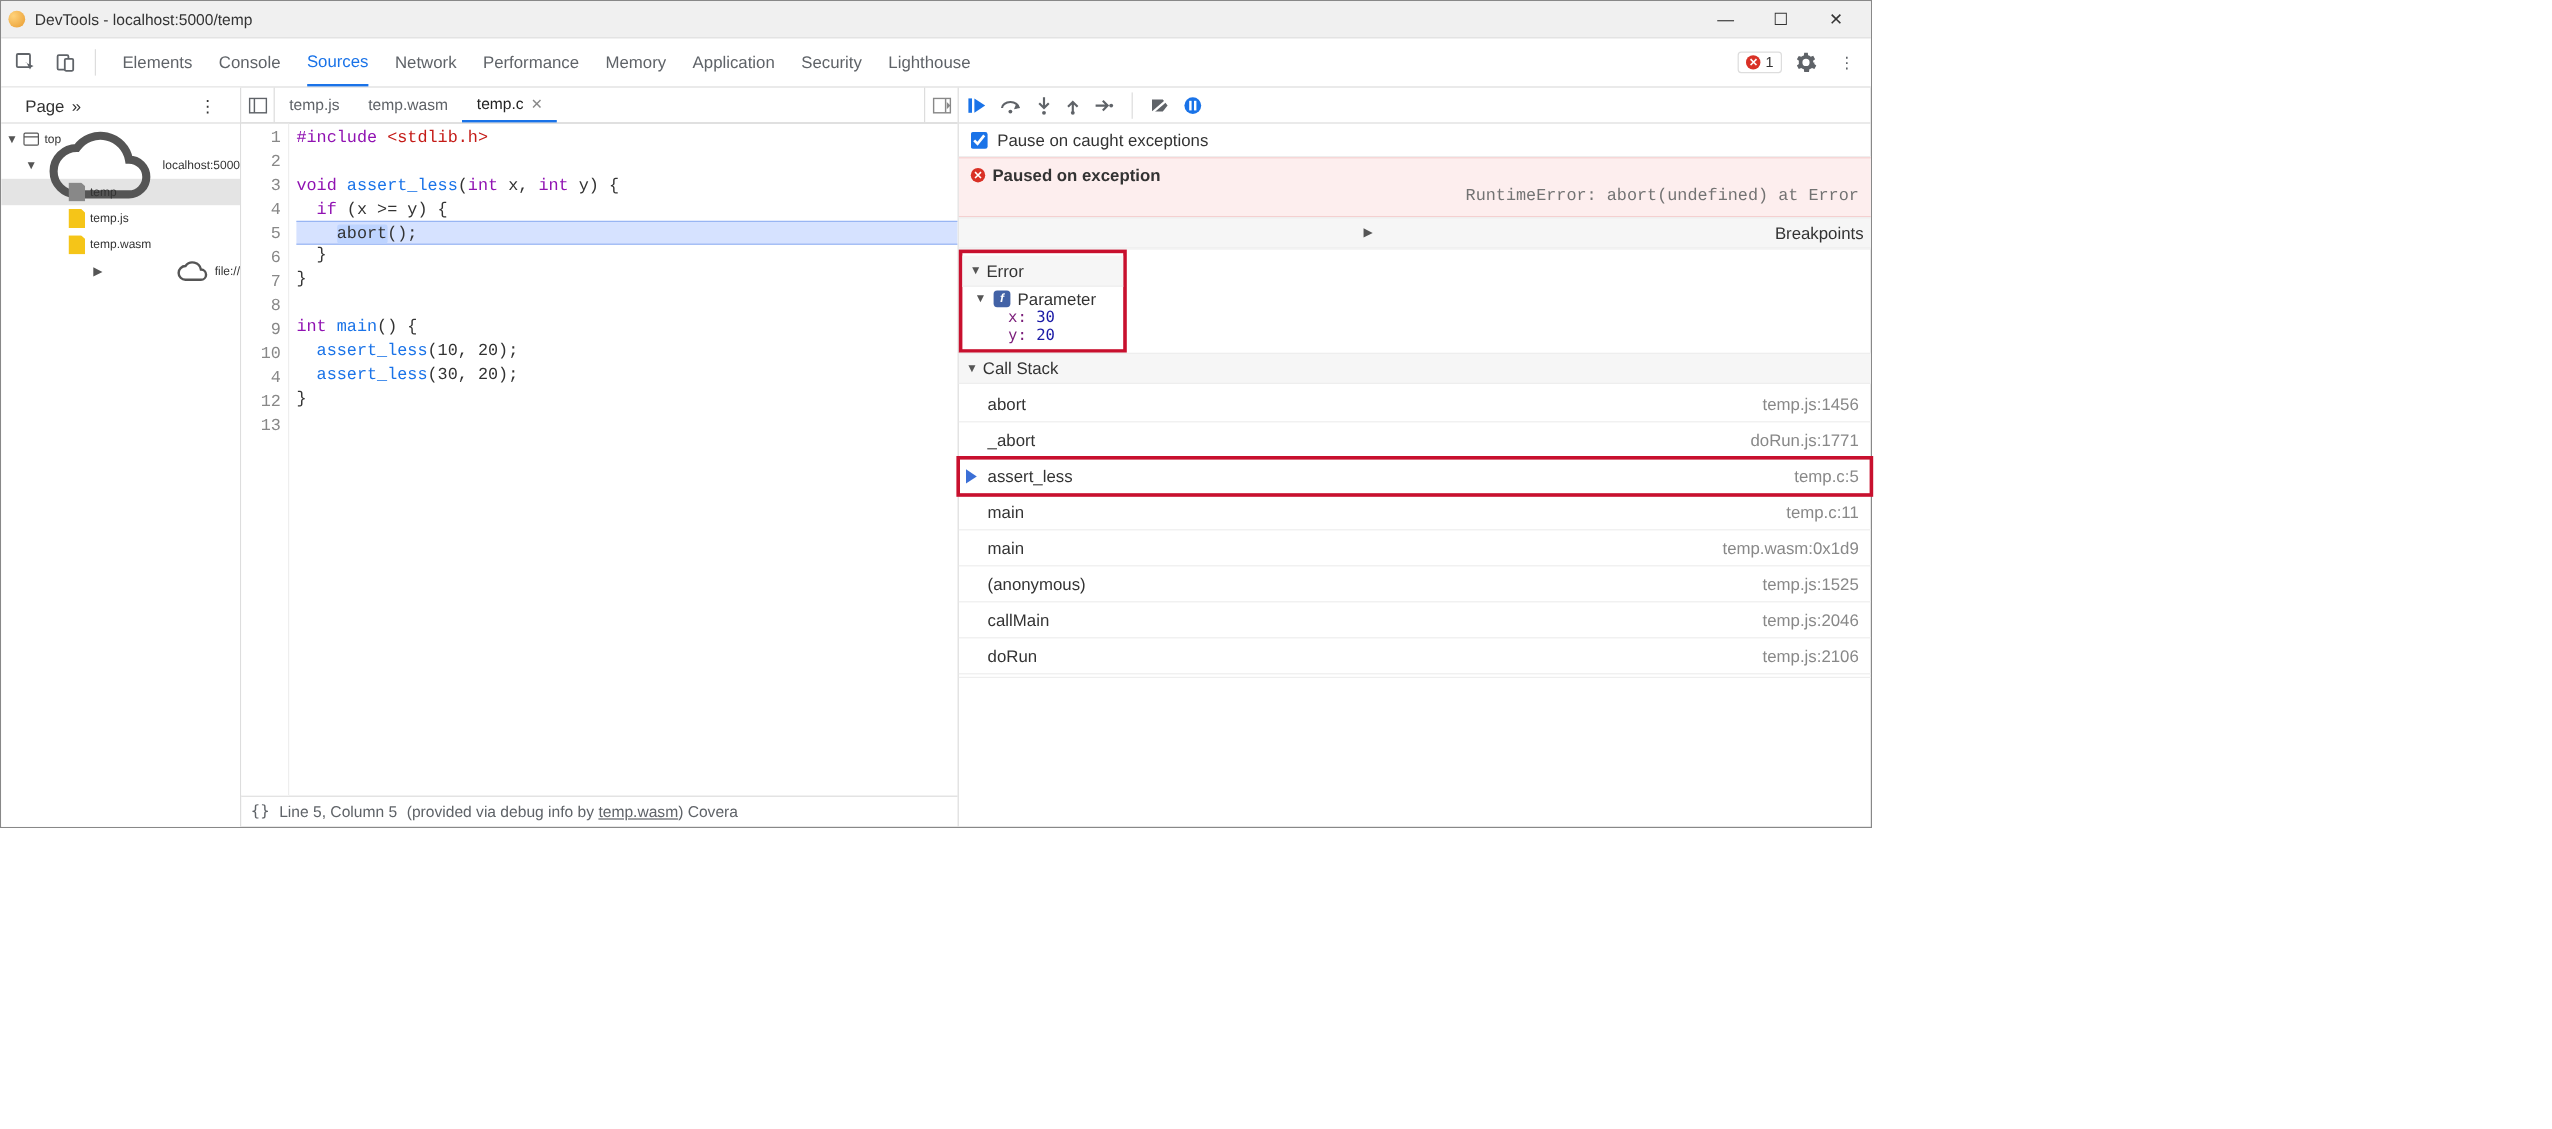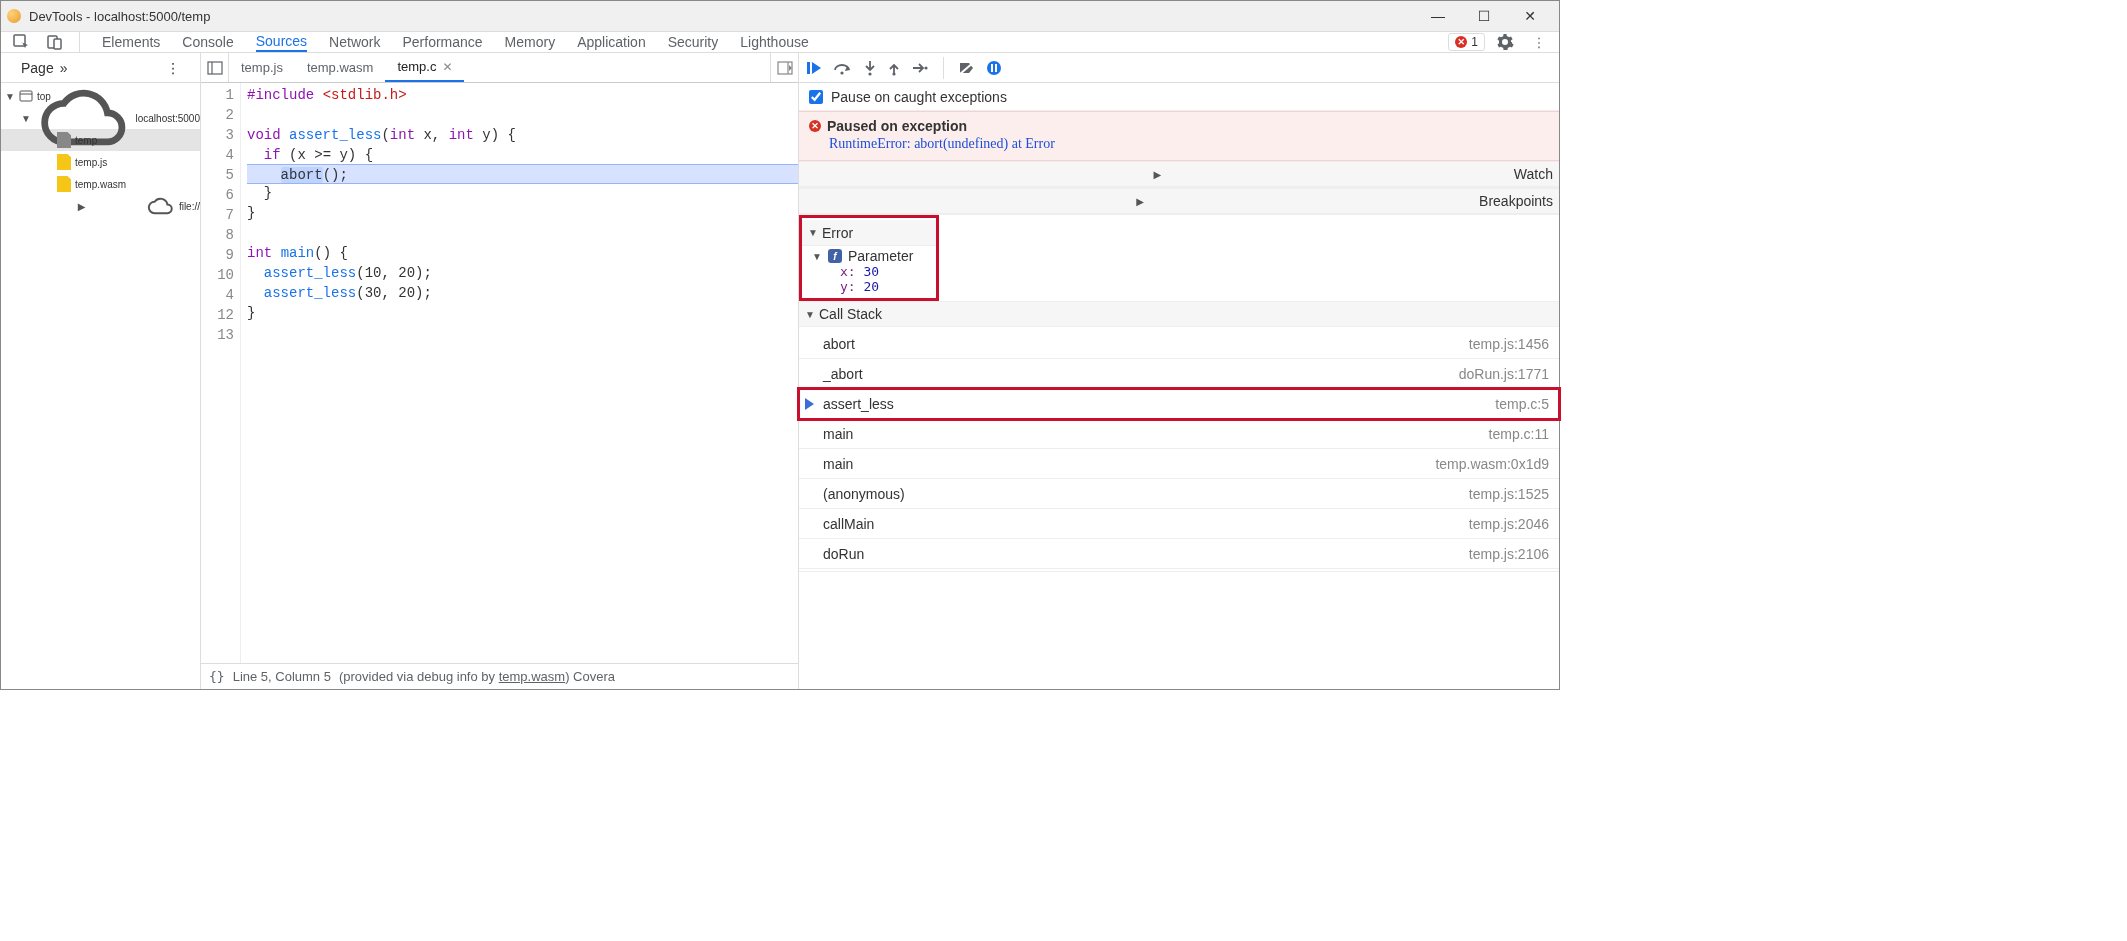--- a/index.html
+++ b/index.html
@@ -2,21 +2,21 @@
 <html><head>
 <meta charset="utf-8">
 <style>
 * { box-sizing: border-box; margin: 0; padding: 0; }
 body { font-family: "Segoe UI", Arial, sans-serif; font-size: 13px; color: #333; background: #fff; overflow: hidden; }
 .window { border: 1px solid #888; width: 1560px; height: 690px; display: flex; flex-direction: column; }
 .titlebar { height: 30px; background: #f0f0f0; display: flex; align-items: center; padding: 0 6px; font-size: 13px; color: #333; }
 .titlebar .orb { width: 14px; height: 14px; border-radius: 50%; background: radial-gradient(circle at 30% 30%, #ffd27a, #e89b2f); margin-right: 8px; }
 .titlebar .spacer { flex: 1; }
 .winbtn { width: 46px; height: 30px; display: flex; align-items: center; justify-content: center; font-size: 14px; color: #333; }
-.toolbar { height: 22px; border-top: 1px solid #ddd; border-bottom: 1px solid #ddd; display: flex; align-items: center; padding: 0 6px; gap: 6px; background: #fff; }
+.toolbar { height: 42px; border-top: 1px solid #ddd; border-bottom: 1px solid #ddd; display: flex; align-items: center; padding: 0 6px; gap: 6px; background: #fff; }
 .icon-btn { width: 28px; height: 28px; display: flex; align-items: center; justify-content: center; color: #5f6368; }
 .vsep { width: 1px; height: 22px; background: #ddd; margin: 0 4px; }
 .tabs { display: flex; gap: 22px; padding-left: 12px; font-size: 14px; color: #5f6368; align-items: center; height: 100%; }
 .tab { cursor: default; height: 100%; display: flex; align-items: center; }
 .tab.active { color: #1a73e8; border-bottom: 2px solid #1a73e8; }
 .toolbar-right { margin-left: auto; display: flex; align-items: center; gap: 6px; }
 .error-pill { display: flex; align-items: center; gap: 4px; border: 1px solid #ddd; border-radius: 3px; padding: 1px 6px; font-size: 12px; }
 .redcirc { width: 12px; height: 12px; border-radius: 50%; background: #d93025; color: #fff; font-size: 9px; display: flex; align-items: center; justify-content: center; font-weight: bold; }
 .main { flex: 1; display: flex; min-height: 0; }
 .navigator { width: 200px; border-right: 1px solid #ddd; display: flex; flex-direction: column; background: #fff; }
@@ -49,21 +49,21 @@
 .ed-status { height: 26px; border-top: 1px solid #ddd; display: flex; align-items: center; padding: 0 8px; font-size: 13px; color: #5f6368; gap: 8px; }
 .ed-status .braces { font-family: monospace; }
 .ed-status a { color: #5f6368; text-decoration: underline; }
 .right { width: 760px; display: flex; flex-direction: column; min-width: 0; }
 .dbg-toolbar { height: 30px; border-bottom: 1px solid #ddd; display: flex; align-items: center; padding: 0 6px; gap: 10px; color: #5f6368; }
 .dbg-toolbar .blue { color: #1a73e8; }
 .pause-row { height: 28px; display: flex; align-items: center; gap: 8px; padding: 0 10px; border-bottom: 1px solid #eee; font-size: 14px; }
 .chk { width: 14px; height: 14px; accent-color: #1a73e8; }
 .pause-msg { background: #fdeeee; border-top: 1px solid #f4d0d0; border-bottom: 1px solid #f4d0d0; padding: 6px 10px 8px 10px; font-size: 14px; }
 .pause-msg .head { display: flex; align-items: center; gap: 6px; font-weight: 600; color: #333; }
-.pause-msg .err { font-family: Liberation Serif, serif; color: #1d4ed8; padding-left: 20px; margin-top: 2px; }
+.pause-msg .err { font-family: Liberation Mono, monospace; color: #737373; padding-left: 20px; margin-top: 2px; text-align: right; }
 .sec { border-bottom: 1px solid #eee; font-size: 14px; }
 .sec-head { height: 26px; display: flex; align-items: center; gap: 4px; padding: 0 6px; background: #f6f6f6; border-top: 1px solid #eee; border-bottom: 1px solid #eee; cursor: default; }
 .sec-body { padding: 2px 0; }
 .scope-head { display:inline-flex; align-items:center; height:26px; padding: 0 6px 0 6px; gap:4px; }
 .scope-box { border: 3px solid #c8102e; padding: 2px 0 4px 0; display:inline-block; min-width: 140px; }
 .obj-badge { width: 14px; height: 14px; border-radius: 3px; background: #4262a6; color: #fff; font-size: 10px; display: inline-flex; align-items: center; justify-content: center; font-weight: bold; font-style: italic; }
 .kv { padding-left: 28px; font-family: Consolas, monospace; font-size: 13px; color: #7b1e7a; }
 .kv .v { color: #1a1aa6; }
 .stack-row { display: flex; align-items: center; height: 30px; padding: 0 10px 0 24px; border-bottom: 1px solid #eee; font-size: 14px; justify-content: space-between; }
 .stack-row .loc { color: #888; }
@@ -281,26 +281,20 @@
         <div class="head">
           <span class="redcirc">✕</span>
           <span>Paused on exception</span>
         </div>
         <div class="err">RuntimeError: abort(undefined) at Error</div>
       </div>
 
       <div class="sec">
         <div class="sec-head">
             <span class="tri right"></span>
-            <span>Watch</span>
-          </div>
-      </div>
-      <div class="sec">
-        <div class="sec-head">
-            <span class="tri right"></span>
             <span>Breakpoints</span>
           </div>
       </div>
 
       <div class="sec" style="border-bottom:none">
         <div class="scope-box">
           <div class="scope-head" style="background:#f6f6f6;border-bottom:1px solid #eee;width:100%">
               <span class="tri down"></span>
               <span>Error</span>
             </div>

